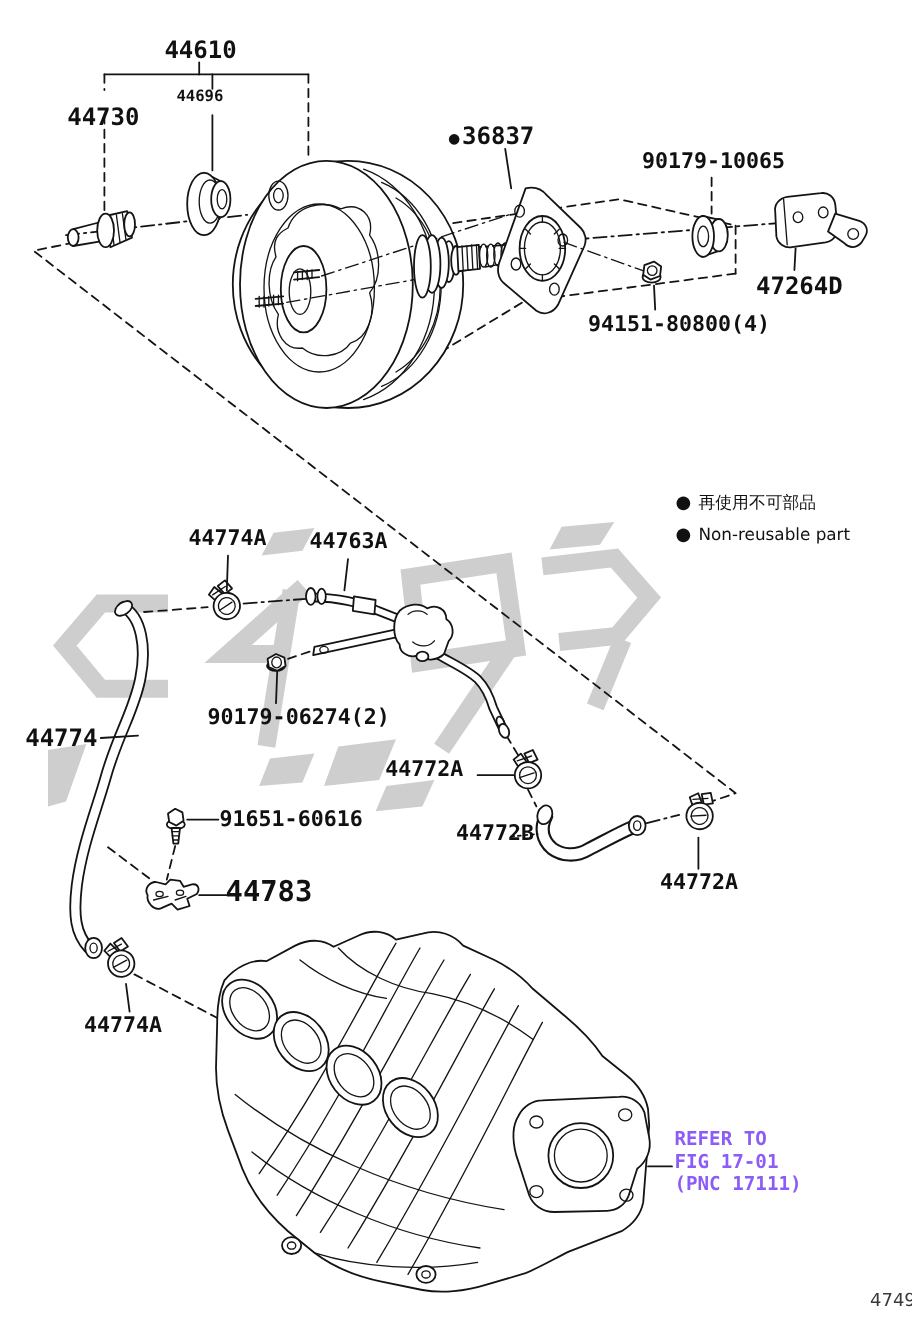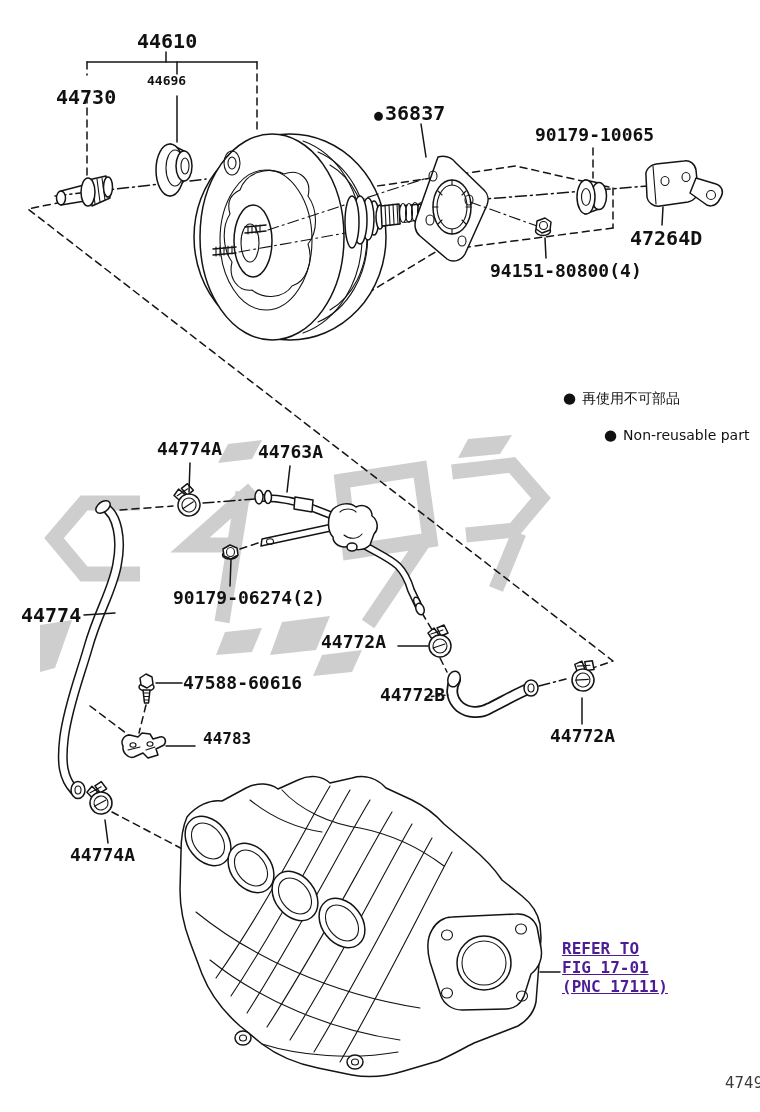--- a/index.html
+++ b/index.html
@@ -12,22 +12,22 @@
   .dash{stroke-dasharray:7 5;}
   .ddot{stroke-dasharray:11 4 2 4;}
   .dot{stroke-dasharray:2.5 3;}
   .wms{stroke:#c9c9c9;fill:none;stroke-width:15;stroke-linejoin:miter;stroke-linecap:butt;}
   .wmf{fill:#c9c9c9;stroke:none;}
   .pn{position:absolute;font:bold 18px "DejaVu Sans Mono", monospace;color:#111;
       white-space:nowrap;letter-spacing:0;}
   .pn .blt{font-size:15px;margin-right:2px;}
   .legend{position:absolute;font:14px "DejaVu Sans", sans-serif;color:#111;white-space:nowrap;}
   .legend .blt{font-size:15px;margin-right:6px;}
-  .refer{position:absolute;font:bold 16px "DejaVu Sans Mono", monospace;color:#4c1d95;
-         line-height:19px;white-space:nowrap;text-decoration:underline;}
+  .refer{position:absolute;font:bold 16px "DejaVu Sans Mono", monospace;color:#8b5cf6;
+         line-height:19px;white-space:nowrap;}
   .code{position:absolute;font:15px "DejaVu Sans", sans-serif;color:#3a3a3a;}
 </style>
 </head>
 <body>
 
 <div class="stage">
 
 <svg width="760" height="1112" viewBox="0 0 760 1112">
 
   <g opacity="0.9">
@@ -319,28 +319,28 @@
 
   <div class="pn" style="left:516px;top:124px;margin-left:19px;">90179-10065</div>
   <div class="pn" style="left:630px;top:226px;font-size:20px;">47264D</div>
   <div class="pn" style="left:490px;top:260px;">94151-80800(4)</div>
 
   <div class="pn" style="left:157px;top:438px;">44774A</div>
   <div class="pn" style="left:258px;top:441px;">44763A</div>
   <div class="pn" style="left:173px;top:587px;">90179-06274(2)</div>
   <div class="pn" style="left:21px;top:603px;font-size:20px;">44774</div>
   <div class="pn" style="left:321px;top:631px;">44772A</div>
-  <div class="pn" style="left:183px;top:672px;">47588-60616</div>
+  <div class="pn" style="left:183px;top:672px;">91651-60616</div>
   <div class="pn" style="left:348px;top:684px;margin-left:32px;">44772B</div>
-  <div class="pn" style="left:203px;top:729px;font-size:16px;">44783</div>
+  <div class="pn" style="left:188px;top:729px;font-size:24px;">44783</div>
   <div class="pn" style="left:550px;top:725px;">44772A</div>
   <div class="pn" style="left:70px;top:844px;">44774A</div>
 
-  <div class="legend" style="left:563px;top:389px;"><span class="blt">●</span><span>再使用不可部品</span></div>
-  <div class="legend" style="left:563px;top:426px;margin-left:41px;"><span class="blt">●</span><span>Non-reusable part</span></div>
+  <div class="legend" style="left:563px;top:409px;"><span class="blt">●</span><span>再使用不可部品</span></div>
+  <div class="legend" style="left:563px;top:436px;"><span class="blt">●</span><span>Non-reusable part</span></div>
 
   <div class="refer" style="left:562px;top:939px;">
     <div>REFER TO</div>
     <div>FIG 17-01</div>
     <div>(PNC 17111)</div>
   </div>
 
   <div class="code" style="left:677px;top:1074px;margin-left:48px;">474984E</div>
 
 </div>

